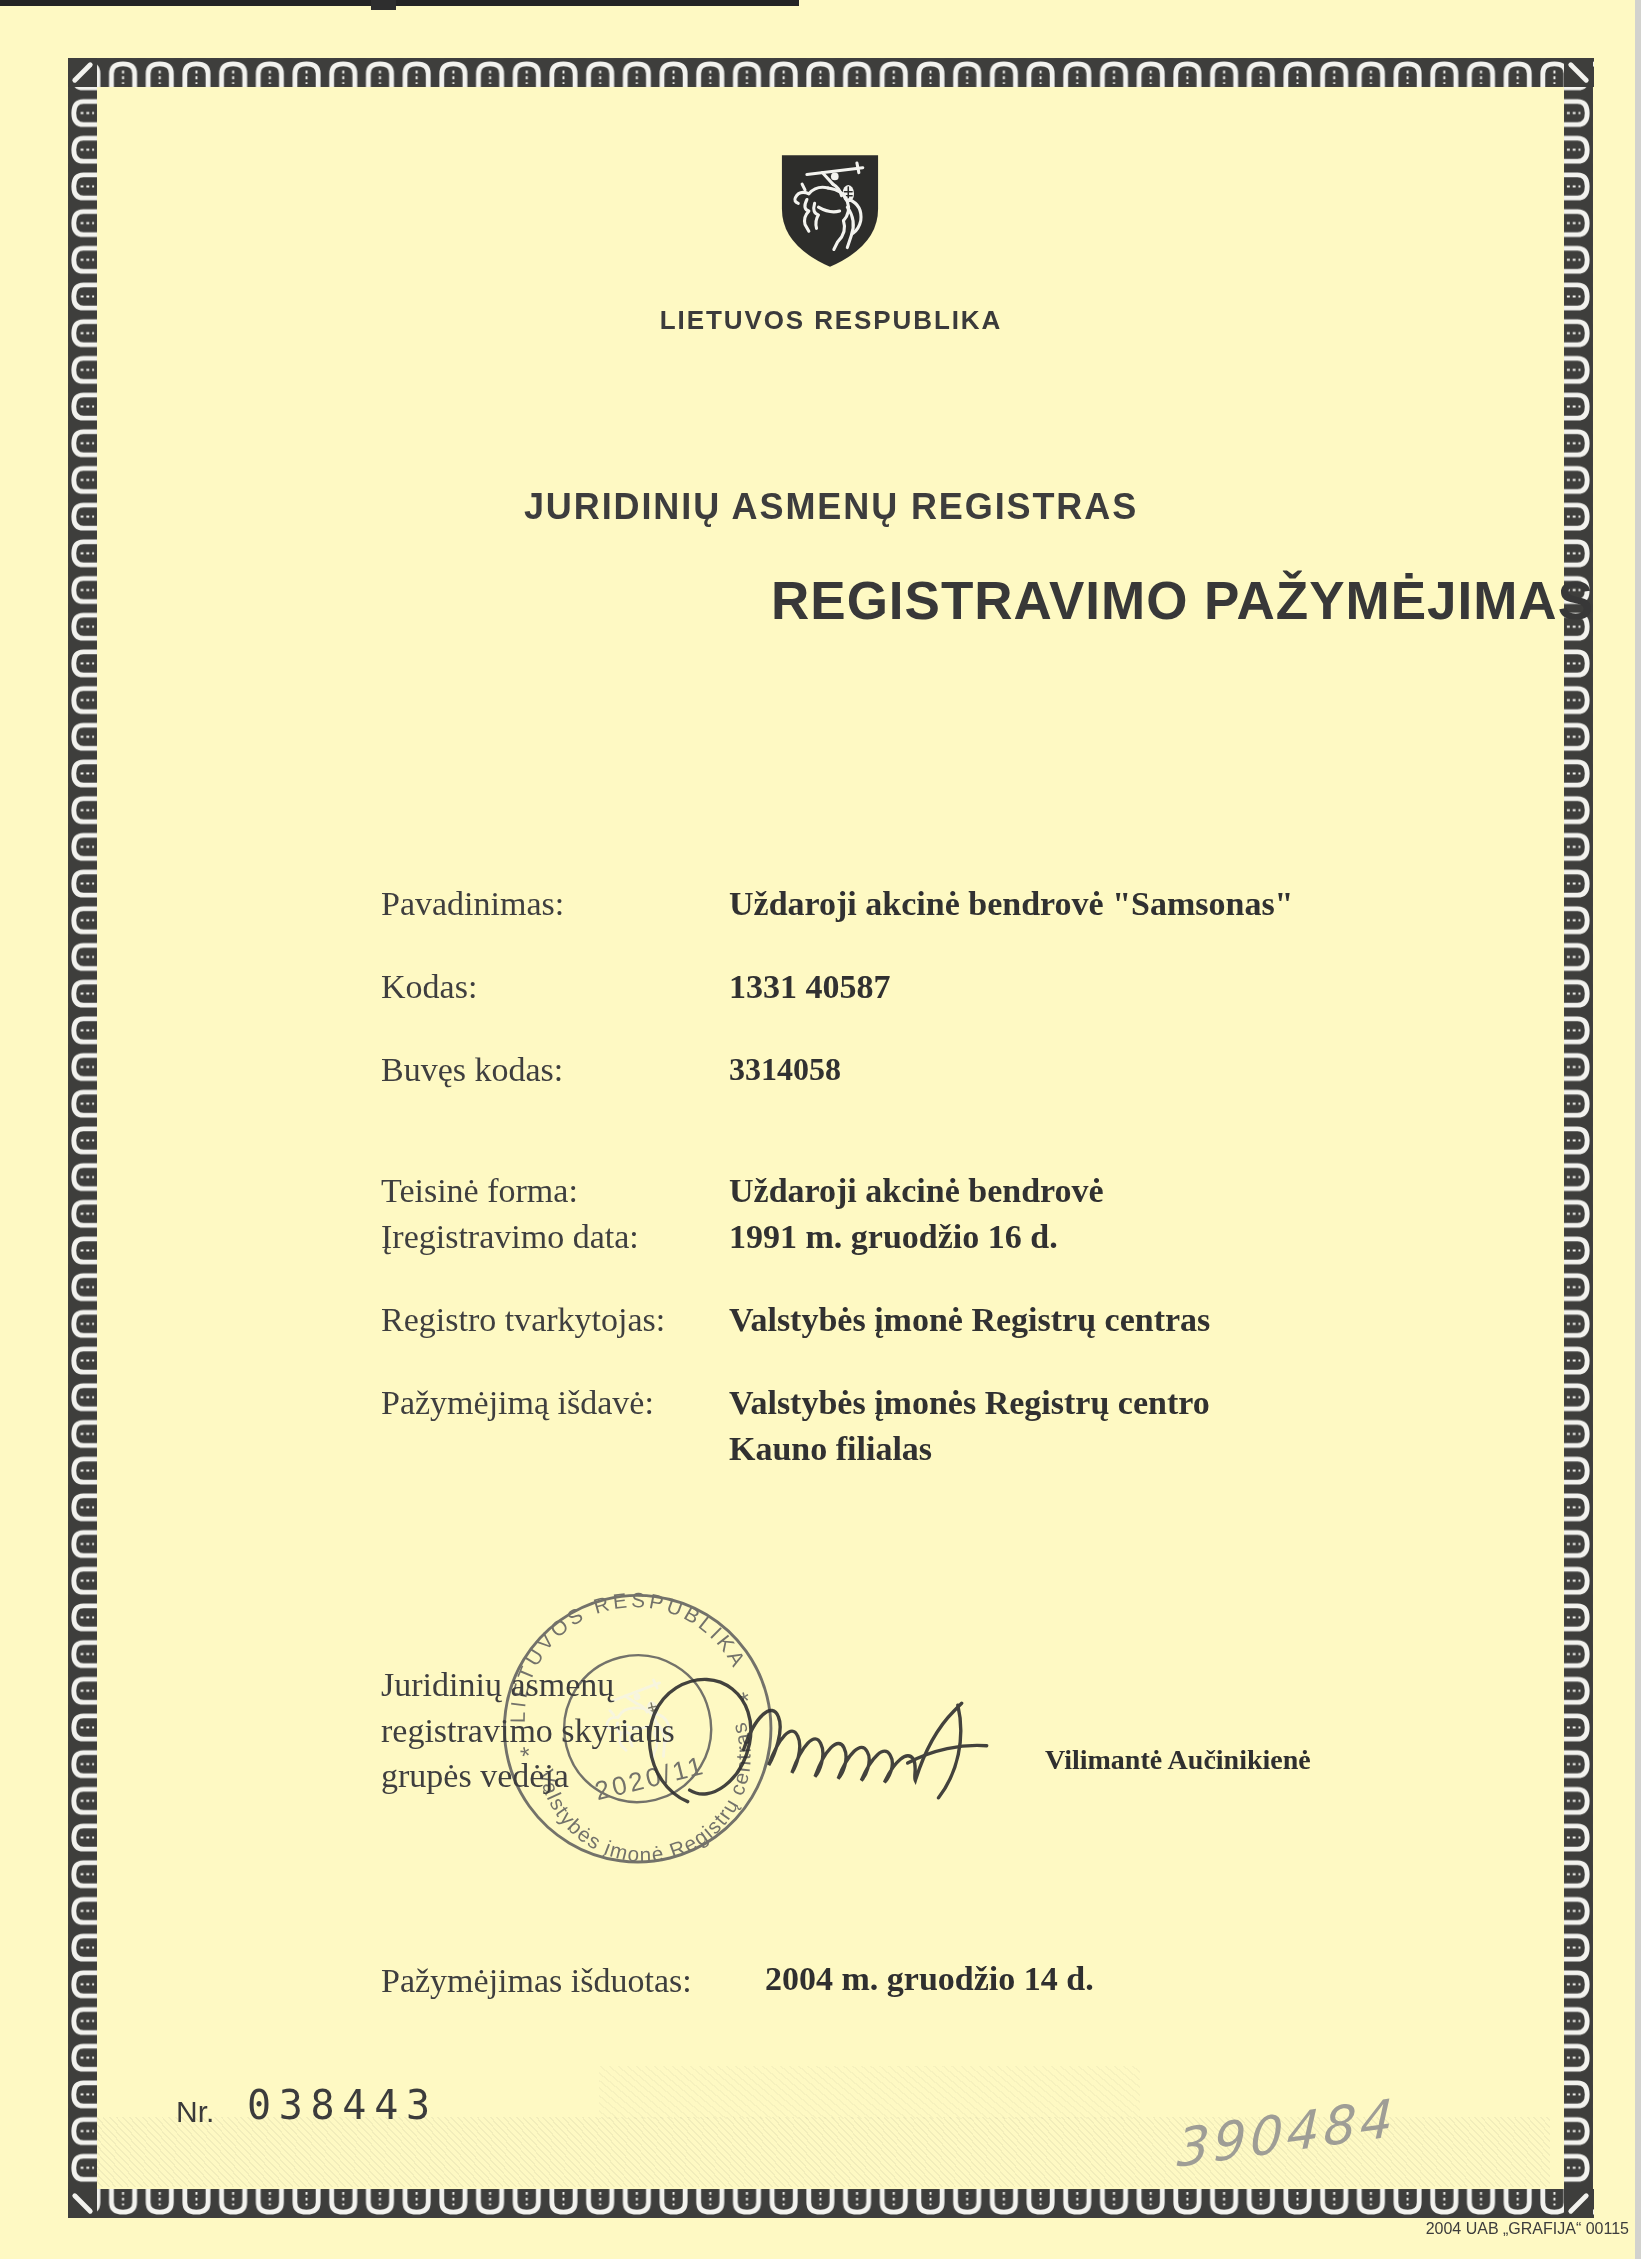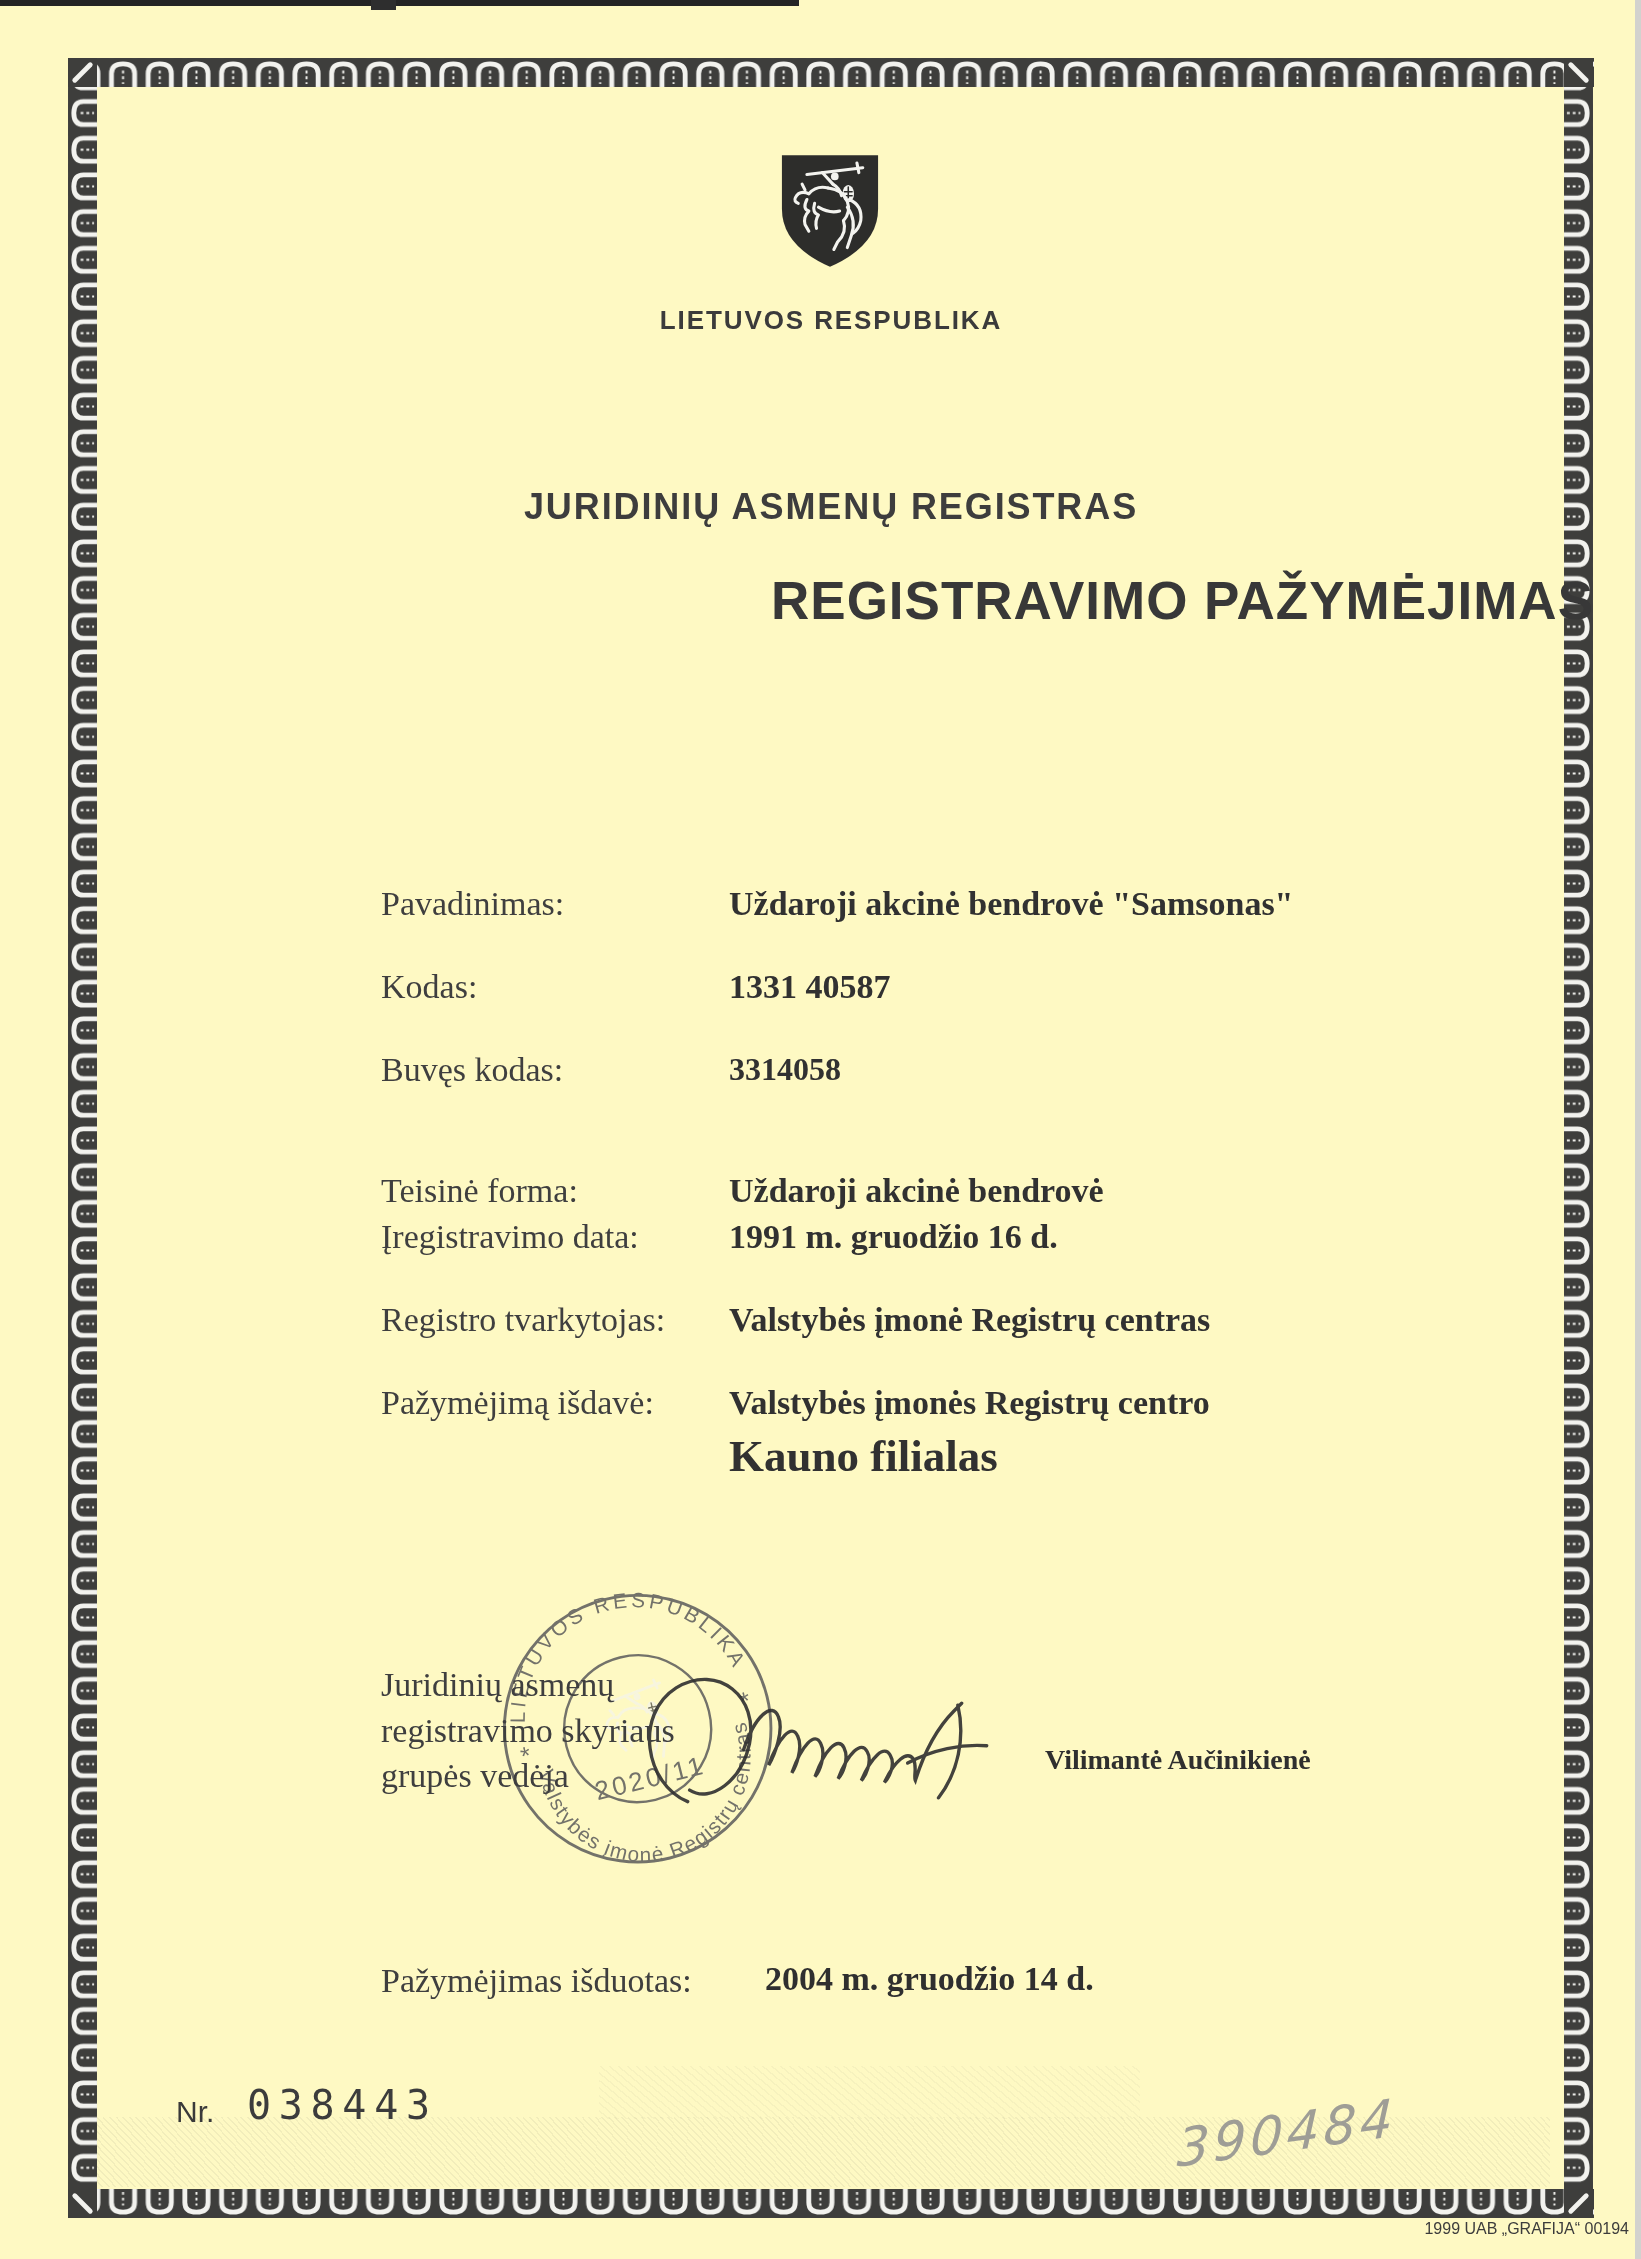--- a/index.html
+++ b/index.html
@@ -23,21 +23,21 @@
   .title-registry{left:68px;top:486px;width:1526px;text-align:center;
            font-family:"Liberation Sans",sans-serif;font-weight:bold;font-size:36px;
            letter-spacing:1.9px;color:#3d3d3d;}
   .title-cert{left:68px;top:570px;width:1526px;text-align:right;
            font-family:"Liberation Sans",sans-serif;font-weight:bold;font-size:53px;
            letter-spacing:1px;color:#383838;}
   
   .frow{position:absolute;left:381px;width:1062px;height:48px;}
   .flabel{position:absolute;left:0;top:0;font-size:34px;color:#3f3f3f;white-space:nowrap;}
   .fvalue{position:absolute;left:348px;top:0;font-size:34px;font-weight:bold;color:#313131;white-space:nowrap;}
-  .fvalue2{position:absolute;left:348px;top:46px;font-size:45px;font-weight:bold;color:#313131;white-space:nowrap;}
+  .fvalue2{position:absolute;left:348px;top:46px;font-size:34px;font-weight:bold;color:#313131;white-space:nowrap;}
   
   .posline{position:absolute;left:381px;font-size:34px;color:#3f3f3f;white-space:nowrap;}
   .signer-name{left:1045px;top:1744px;font-size:28px;font-weight:bold;color:#2f2f2f;white-space:nowrap;}
   
   .issued-label{left:381px;top:1962px;font-size:34px;color:#3f3f3f;white-space:nowrap;}
   .issued-value{left:765px;top:1960px;font-size:34px;font-weight:bold;color:#2f2f2f;white-space:nowrap;}
   
   .serial-prefix{left:176px;top:2095px;font-family:"Liberation Sans",sans-serif;font-size:30px;color:#3a3a3a;}
   .serial-number{left:247px;top:2082px;font-family:"DejaVu Sans Mono",monospace;font-size:40px;
                  letter-spacing:7.7px;color:#3c3c3c;}
@@ -216,16 +216,16 @@
   <div class="abs posline" style="top:1757px">grupės vedėja</div>
   <div class="abs signer-name">Vilimantė Aučinikienė</div>
 
   <div class="abs issued-label">Pažymėjimas išduotas:</div>
   <div class="abs issued-value">2004 m. gruodžio 14 d.</div>
 
   <div class="abs serial-prefix">Nr.</div>
   <div class="abs serial-number">038443</div>
 
   <div class="abs pencil">390484</div>
-  <div class="abs imprint">1999 UAB „GRAFIJA“ 00194</div>
+  <div class="abs imprint">2004 UAB „GRAFIJA“ 00115</div>
 
 </div>
 
 
 </body></html>

